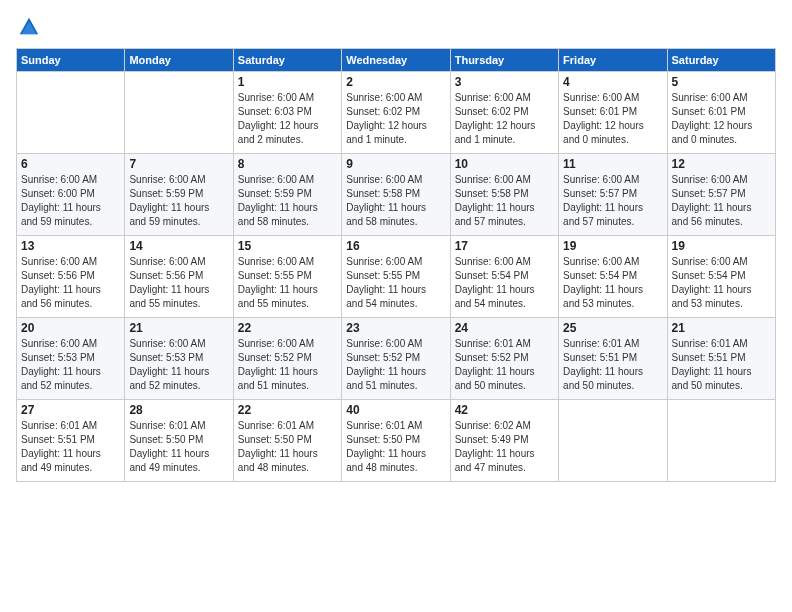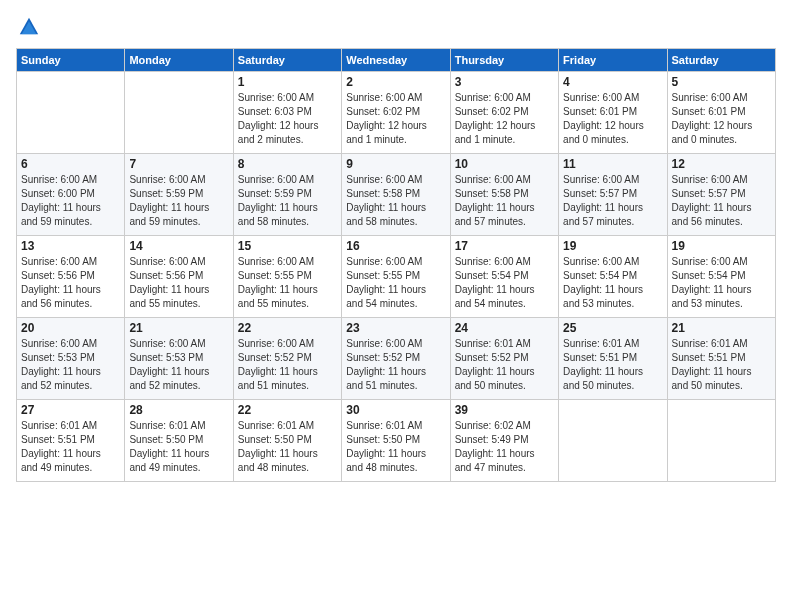--- a/index.html
+++ b/index.html
@@ -344,28 +344,28 @@
 and 49 minutes.</div>
           </td>
           <td>
             <span class="day-number">22</span>
             <div class="cell-text" style="white-space: pre-line;">Sunrise: 6:01 AM
 Sunset: 5:50 PM
 Daylight: 11 hours
 and 48 minutes.</div>
           </td>
           <td>
-            <span class="day-number">30</span>
+            <span class="day-number">40</span>
             <div class="cell-text" style="white-space: pre-line;">Sunrise: 6:01 AM
 Sunset: 5:50 PM
 Daylight: 11 hours
 and 48 minutes.</div>
           </td>
           <td>
-            <span class="day-number">39</span>
+            <span class="day-number">42</span>
             <div class="cell-text" style="white-space: pre-line;">Sunrise: 6:02 AM
 Sunset: 5:49 PM
 Daylight: 11 hours
 and 47 minutes.</div>
           </td>
           <td class="empty-cell"></td>
           <td class="empty-cell"></td>
         </tr>
       </tbody>
   </table>

